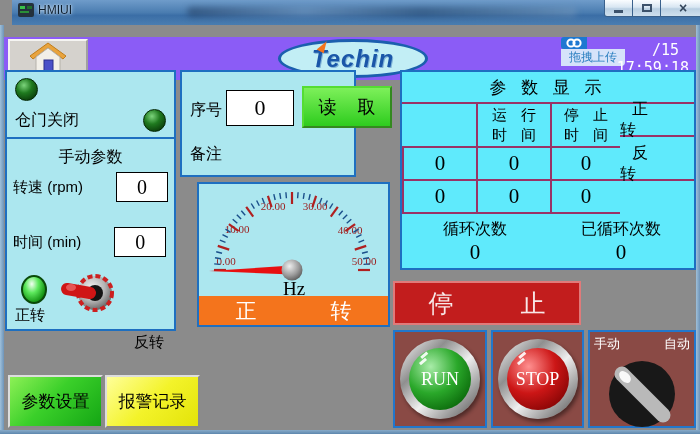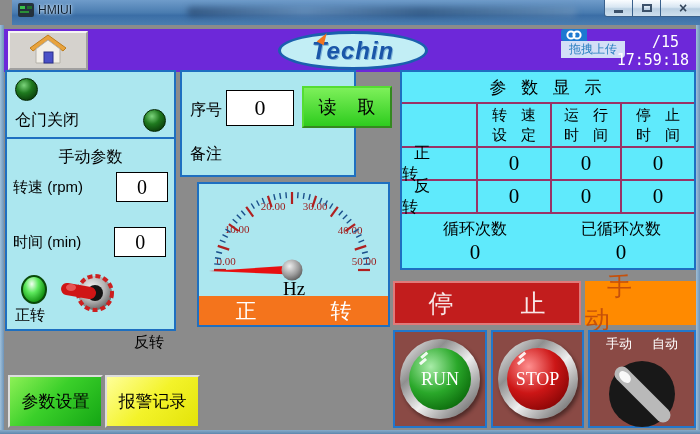--- a/index.html
+++ b/index.html
@@ -27,21 +27,21 @@
   .wbtn.close { width:45px; border-left:none; border-bottom-right-radius:3px; font-size:14px; font-weight:bold; }
   .frame-l, .frame-r { position:absolute; top:25px; width:4px; height:405px;
     background:linear-gradient(90deg,#9fc0da,#6e94b8); }
   .frame-l { left:0; } .frame-r { right:0; }
   .frame-b { position:absolute; left:0; top:430px; width:700px; height:4px;
     background:linear-gradient(180deg,#88abc9,#5d87ad); }
 
   .client { position:absolute; left:4px; top:25px; width:692px; height:405px; background:#8b8b8b; }
 
   
-  .header { position:absolute; left:0; top:4px; width:692px; height:43px; background:#6d28d9; }
+  .header { position:absolute; left:0; top:12px; width:692px; height:43px; background:#8b5cf6; }
   .home-btn { position:absolute; left:4px; top:2px; width:80px; height:39px; background:#d5d2cd;
     border:2px outset #f5f4f2; display:flex; align-items:center; justify-content:center; cursor:pointer; }
   .logo { position:absolute; left:274px; top:2px; width:150px; height:39px; background:#c2eef5;
     border:3px solid #1b5fae; border-radius:50%; display:flex; align-items:center; justify-content:center; }
   .logo span { font-family:"Liberation Sans", sans-serif; font-weight:bold; font-style:italic;
     font-size:24px; color:#1a56a8; letter-spacing:1px; text-shadow:1px 1px 0 #7fb3d8; }
   .logo .flame { position:absolute; left:38px; top:-2px; width:0; height:0;
     border-left:5px solid transparent; border-right:3px solid transparent; border-bottom:12px solid #f4741c;
     transform:rotate(28deg); }
   .ext-badge { position:absolute; left:557px; top:0; height:22px; display:flex; cursor:pointer;flex-direction:column; }
@@ -131,21 +131,21 @@
     box-shadow:2px 3px 4px rgba(0,0,0,.45); }
   .btn-face { width:62px; height:62px; border-radius:50%; display:flex; align-items:center;
     justify-content:center; color:#fff; font-family:"Liberation Serif", serif; font-size:18px;
     position:relative; }
   .btn-face.green { background:radial-gradient(circle at 35% 30%, #a8eca8 0%, #2aa82a 45%, #0c6b0c 80%, #074e07 100%); }
   .btn-face.red   { background:radial-gradient(circle at 35% 30%, #ff9090 0%, #cc1616 45%, #8a0606 80%, #640303 100%); }
   .btn-face::before { content:""; position:absolute; left:10px; top:12px; width:8px; height:3px;
     background:rgba(255,255,255,.9); transform:rotate(-40deg);
     box-shadow:5px -4px 0 0 rgba(255,255,255,.9); }
   .knob-lbls { position:absolute; left:0; top:3px; width:100%; display:flex;
-    justify-content:space-between; padding:0 16px; color:#fff; font-size:13px; }
+    justify-content:space-between; padding:0 4px; color:#fff; font-size:13px; }
   .knob { position:absolute; left:50%; top:26px; transform:translateX(-50%); cursor:pointer; }
 
   
   .nav-btn { position:absolute; top:350px; width:95px; height:53px; border:2px outset #ddd;
     font-size:17px; color:#000; cursor:pointer; display:flex; align-items:center; justify-content:center; }
   .nav-green { left:4px; background:linear-gradient(135deg,#8df056 0%,#3bd02a 45%,#14a614 100%); }
   .nav-yellow { left:101px; background:linear-gradient(135deg,#ffff9a 0%,#f3f32a 50%,#e3e308 100%); }
 </style>
 </head>
 <body>
@@ -321,24 +321,20 @@
       <div class="gauge-banner">
         <span>正 转</span>
       </div>
     </div>
 
     <div class="panel param-panel">
       <div class="pd-title">参 数 显 示</div>
       <div class="ptable">
         <div class="pc hdr first"></div>
         <div class="pc hdr">
-          <span>转 速</span>
-          <span>设 定</span>
-        </div>
-        <div class="pc hdr">
           <span>运 行</span>
           <span>时 间</span>
         </div>
         <div class="pc hdr">
           <span>停 止</span>
           <span>时 间</span>
         </div>
 
         <div class="pc r2 rowlbl first">正 转</div>
         <div class="pc r2 val">0</div>
@@ -357,23 +353,20 @@
         </div>
         <div class="cy-half">
           <span class="cy-lbl">已循环次数</span>
           <span class="cy-val">0</span>
         </div>
       </div>
     </div>
 
     <div class="stop-banner">
       <span>停 止</span>
-    </div>
-    <div class="mode-banner">
-      <span>手 动</span>
     </div>
 
     <div class="btn-panel run-panel">
       <div class="round-btn">
         <div class="btn-face green">RUN</div>
       </div>
     </div>
     <div class="btn-panel stopb-panel">
       <div class="round-btn">
         <div class="btn-face red">STOP</div>

